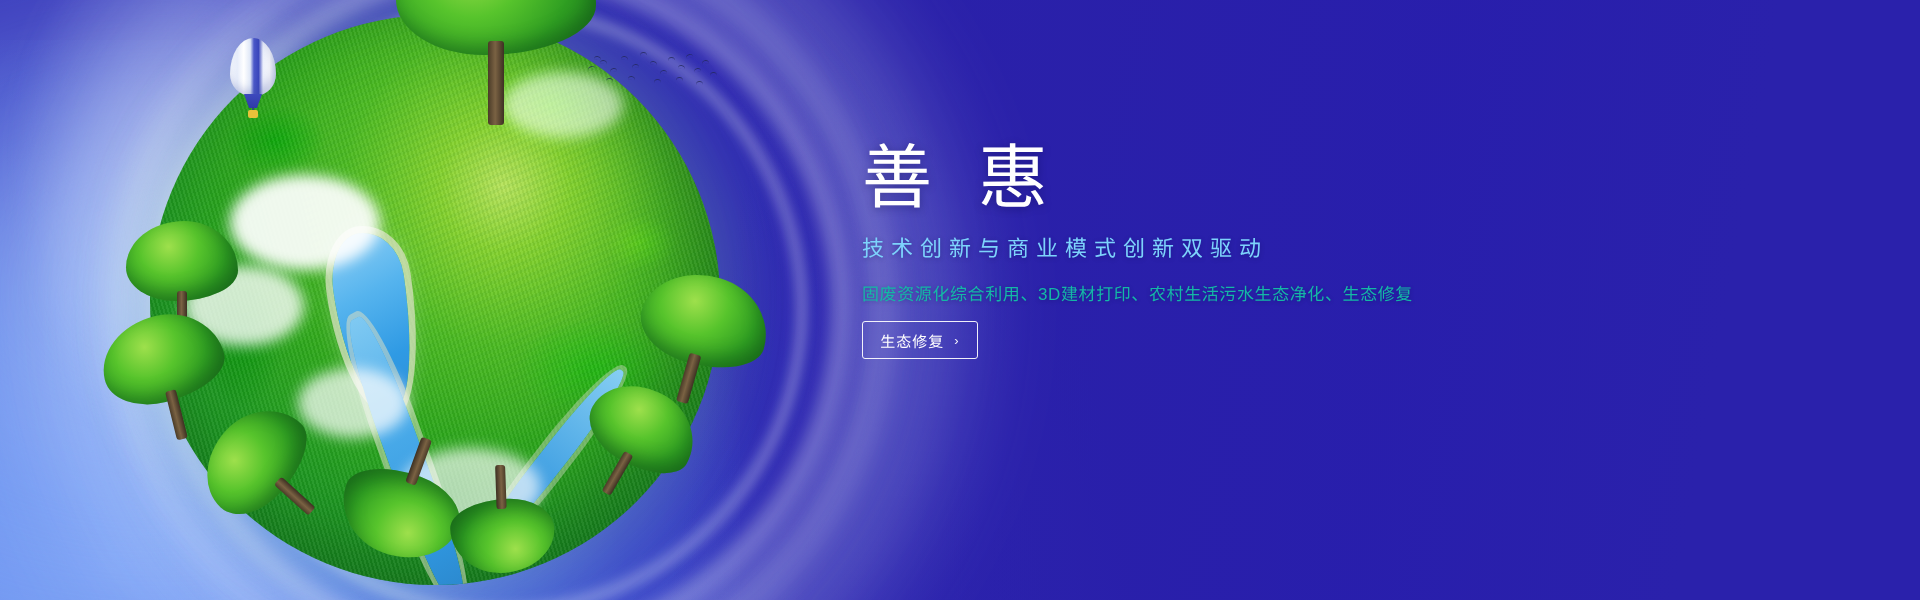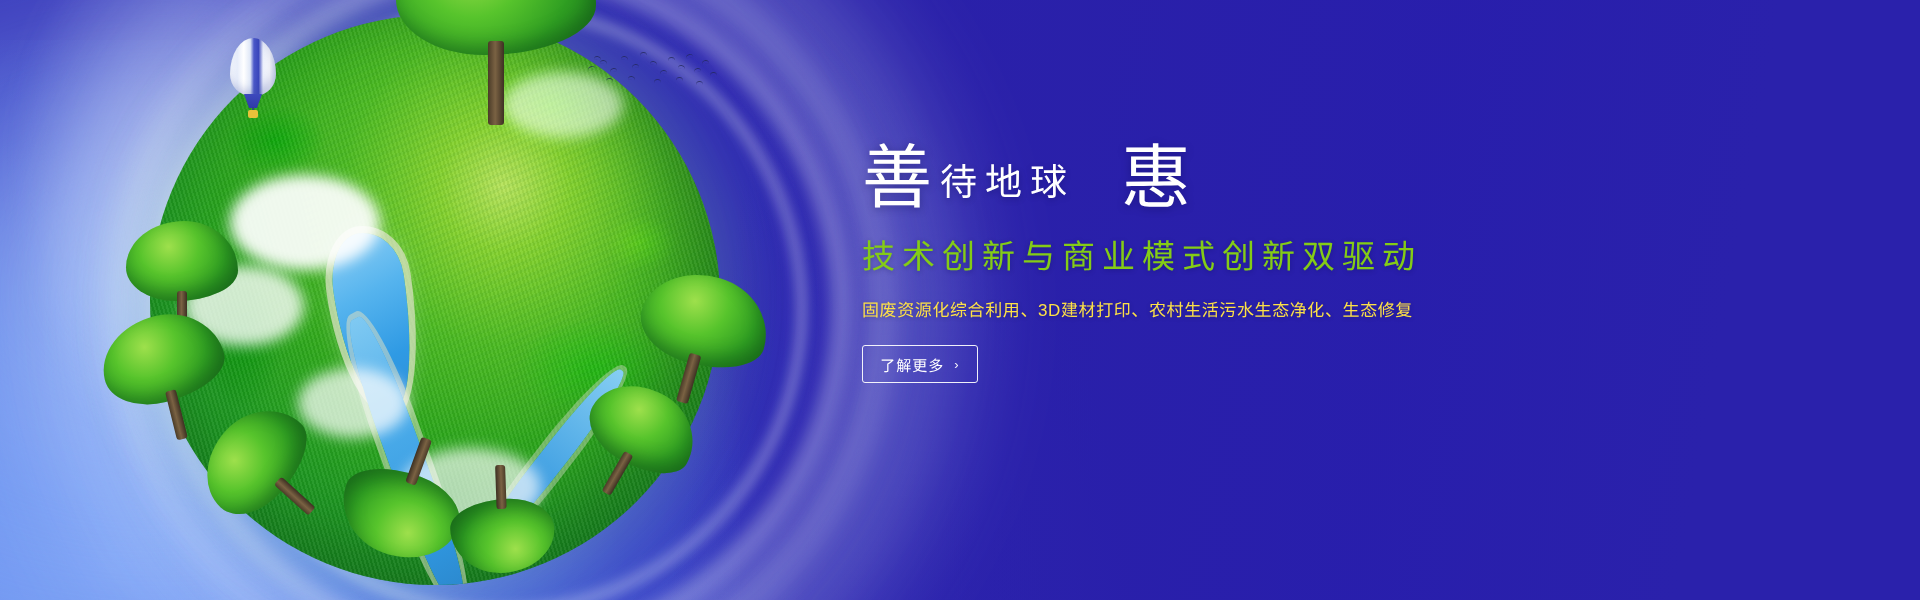--- a/index.html
+++ b/index.html
@@ -213,28 +213,28 @@
     letter-spacing:0; text-shadow:0 2px 8px rgba(10,10,60,.35);
   }
   .hl-small {
     font-size:37px; line-height:1.6; font-weight:400;
     letter-spacing:8px; margin-left:8px;
     text-shadow:0 2px 6px rgba(10,10,60,.3);
   }
   .hl-gap { width:46px; }
 
   .subtitle {
-    font-size:33px; letter-spacing:7px; font-weight:400;
-    color:#84cc16; white-space:nowrap;
+    font-size:22px; letter-spacing:7px; font-weight:400;
+    color:#7dd3fc; white-space:nowrap;
     margin-bottom:18px; text-shadow:0 1px 5px rgba(10,10,60,.3);
   }
   .desc {
     font-size:17px; letter-spacing:.6px; font-weight:400;
-    color:#fde047; white-space:nowrap;
-    margin-bottom:24px; text-shadow:0 1px 4px rgba(10,10,60,.3);
+    color:#14b8a6; white-space:nowrap;
+    margin-bottom:16px; text-shadow:0 1px 4px rgba(10,10,60,.3);
   }
   .cta {
     display:inline-flex; align-items:center; justify-content:center; gap:10px;
     width:116px; height:38px;
     border:1px solid rgba(255,255,255,.92);
     border-radius:3px;
     background:transparent;
     color:#ffffff; font-size:15px; letter-spacing:1px;
     cursor:pointer;
   }
@@ -336,27 +336,26 @@
       <i style="left: 66px; top: 31px; transform: rotate(-2deg);"></i>
       <i style="left: 88px; top: 29px; transform: rotate(2deg);"></i>
       <i style="left: 108px; top: 33px; transform: rotate(-2deg);"></i>
       <i style="left: 6px; top: 8px; transform: rotate(10deg);"></i>
     </div>
 
   <div class="content">
 
     <div class="headline">
       <span class="hl-big">善</span>
-      <span class="hl-small">待地球</span>
       <span class="hl-gap"></span>
       <span class="hl-big">惠</span>
     </div>
 
     <div class="subtitle">技术创新与商业模式创新双驱动</div>
     <div class="desc">固废资源化综合利用、3D建材打印、农村生活污水生态净化、生态修复</div>
 
     <button class="cta">
-      <span>了解更多</span>
+      <span>生态修复</span>
       <span class="chev">›</span>
     </button>
 
   </div>
 </div>
 
 </body></html>

